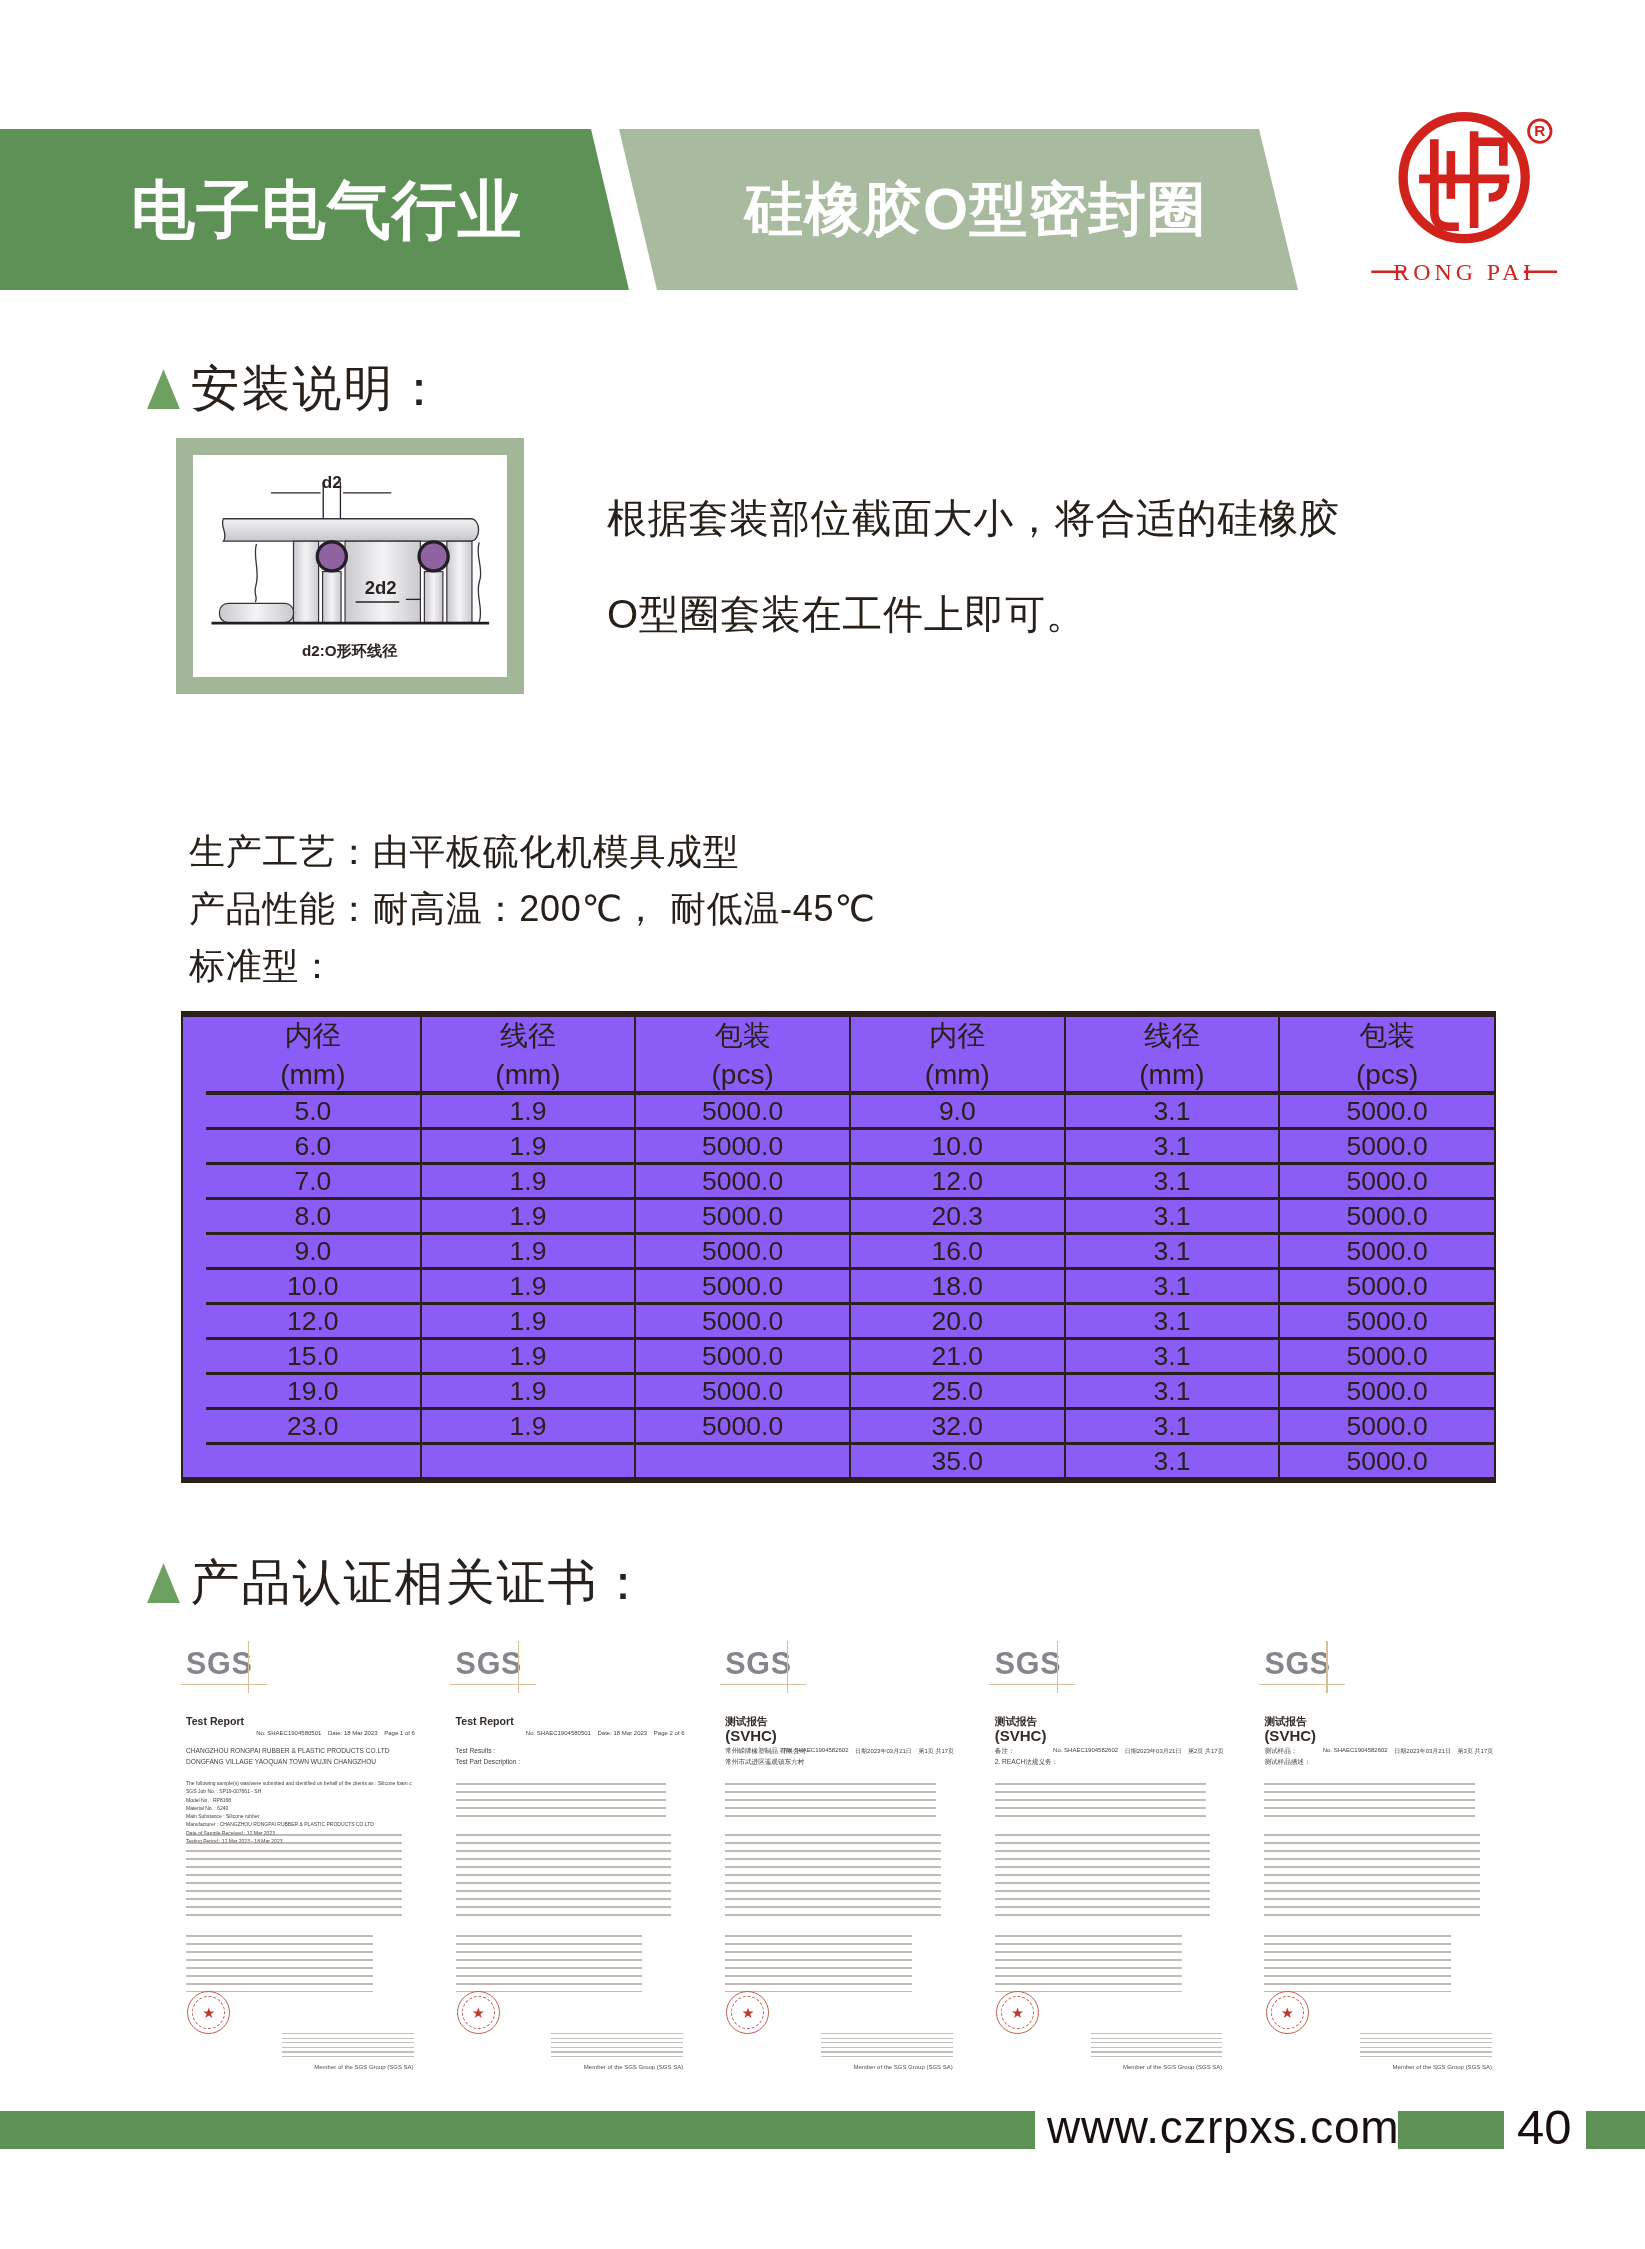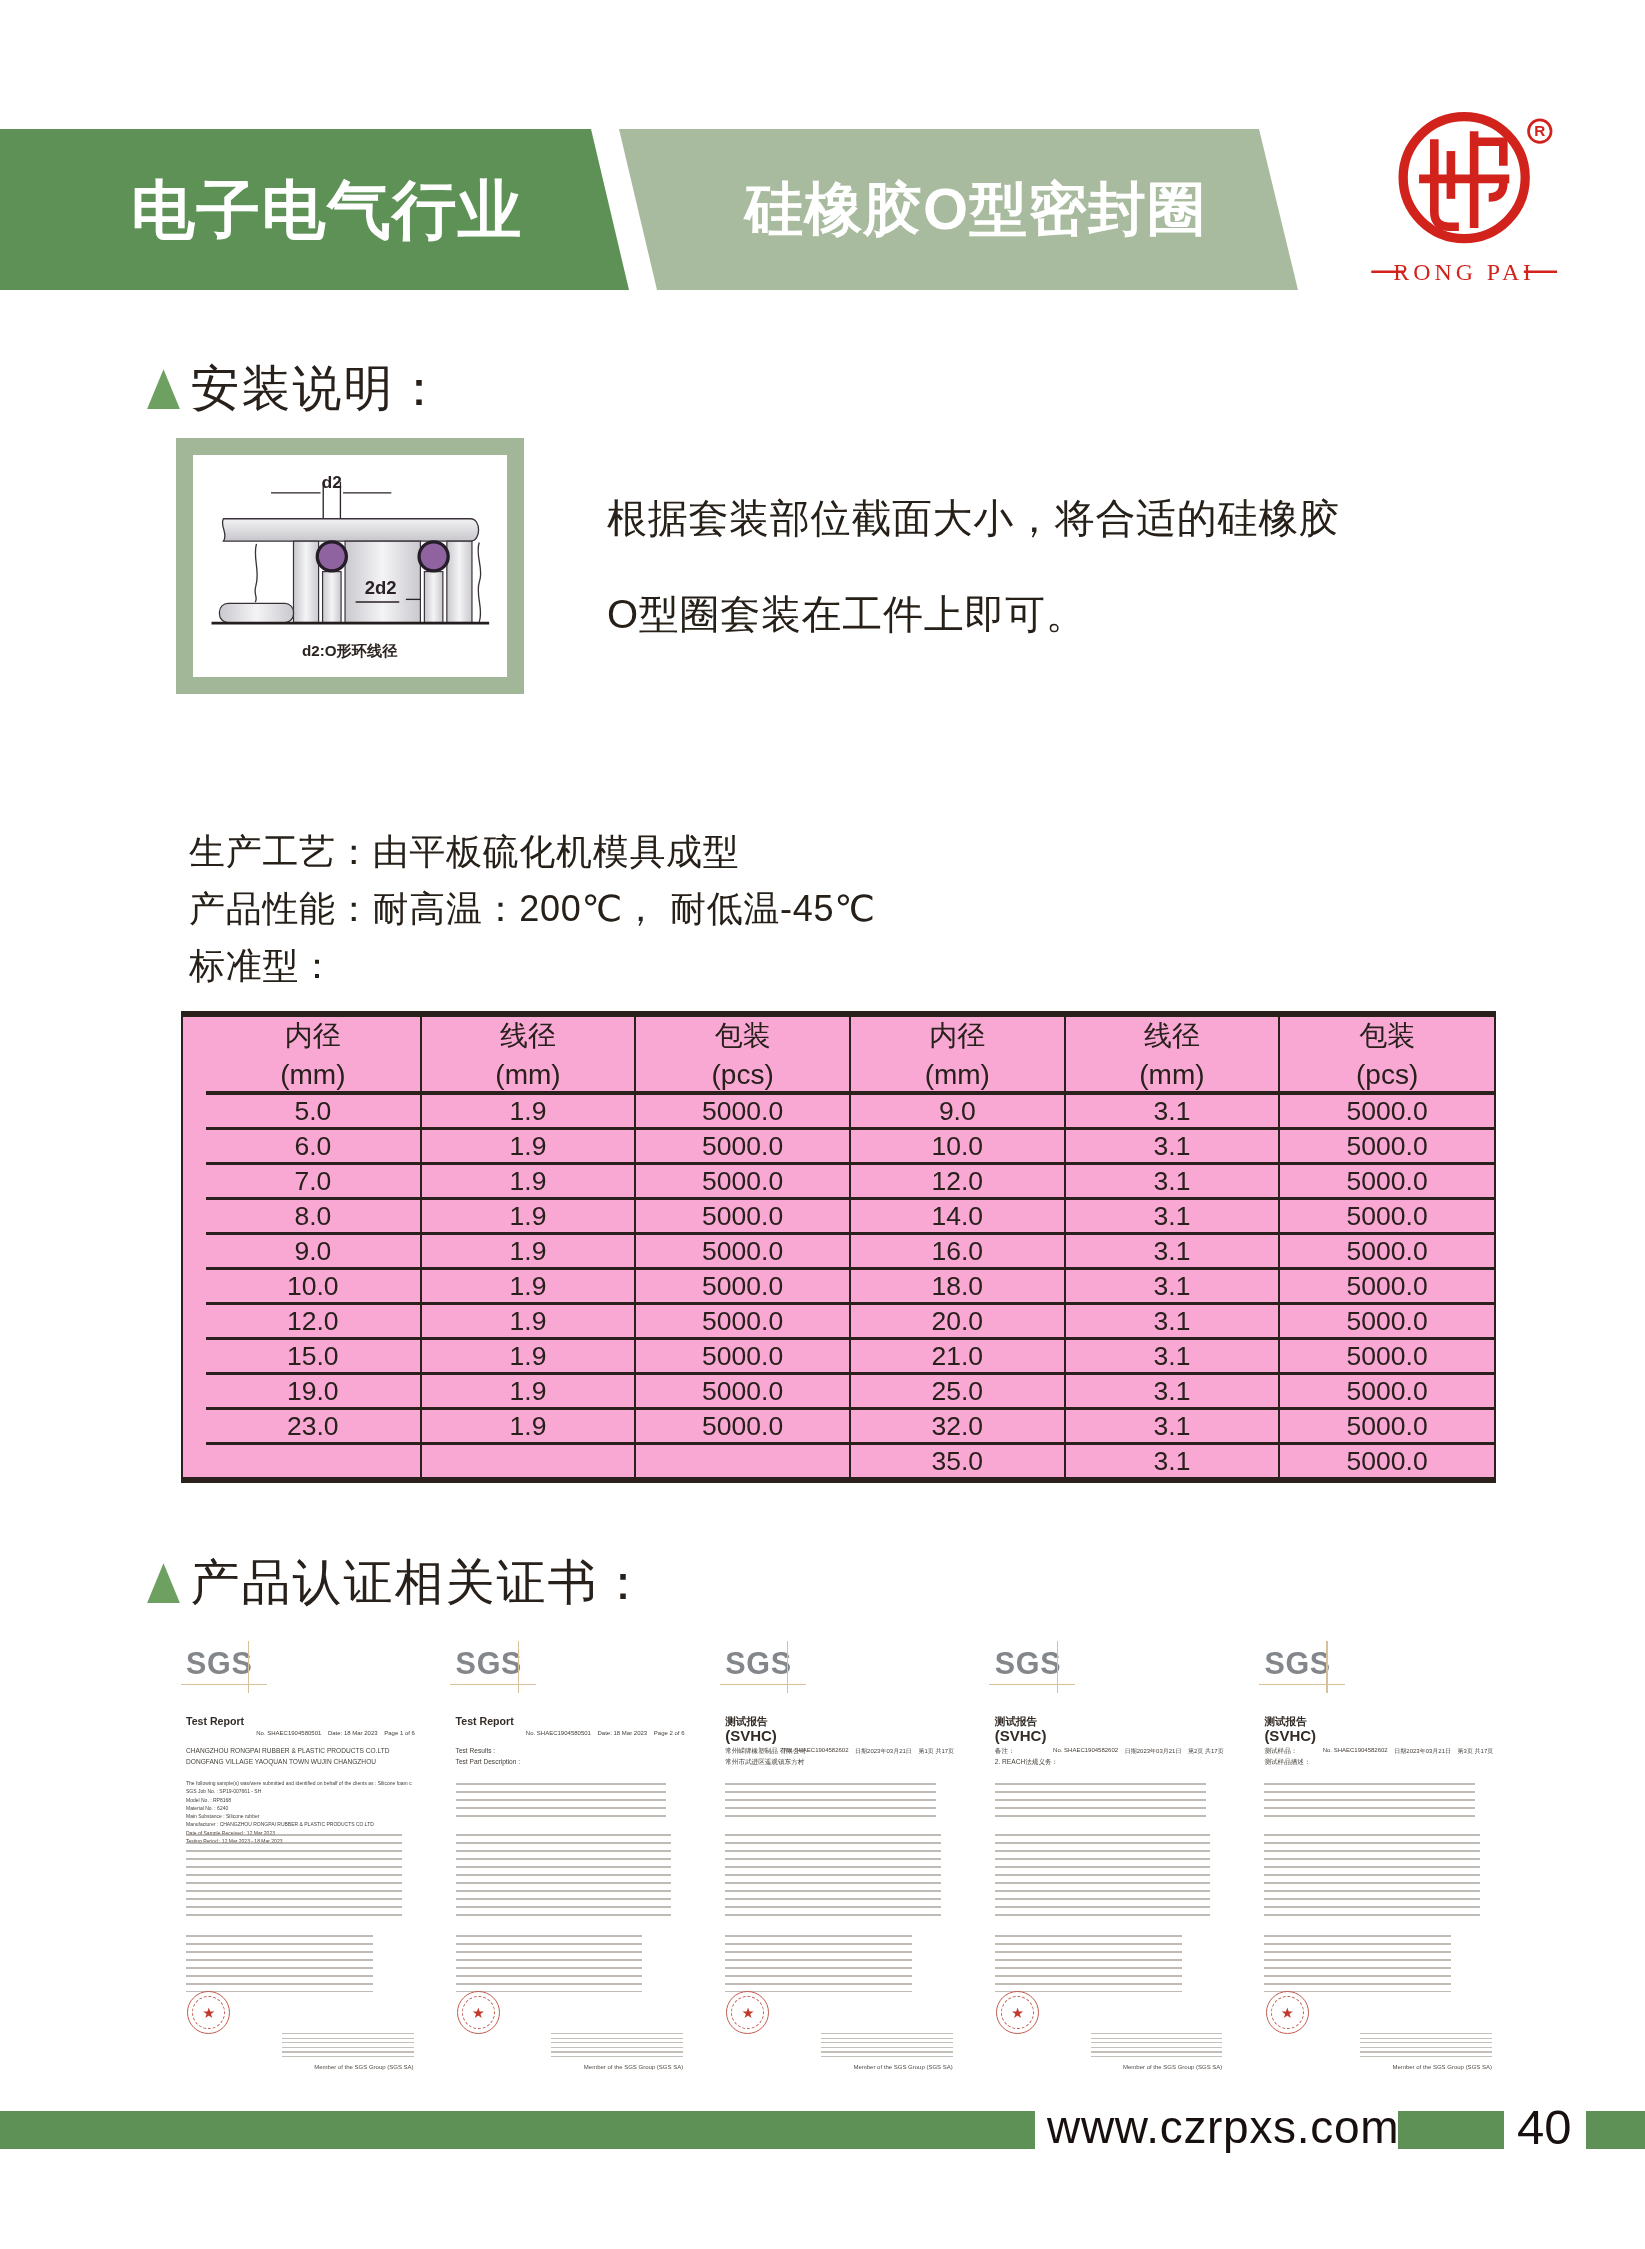--- a/index.html
+++ b/index.html
@@ -38,21 +38,21 @@
              letter-spacing:0.7px;white-space:nowrap;}
   #desc1{top:491px;}
   #desc2{top:587px;}
 
   
   .spec-line{position:absolute;left:189px;font-size:36px;font-weight:500;color:#262019;
              letter-spacing:0.7px;white-space:nowrap;text-align:center;}
   #spec0{top:828px;} #spec1{top:885px;} #spec2{top:942px;}
 
   
-  .spec-table{position:absolute;left:181px;top:1011px;width:1315px;background:#f9a8d4;
+  .spec-table{position:absolute;left:181px;top:1011px;width:1315px;background:#8b5cf6;
               border:2.7px solid #2a211d;border-top-width:6.6px;border-bottom-width:6px;box-sizing:border-box;padding-left:23px;}
   .spec-table table{width:100%;border-collapse:collapse;table-layout:fixed;}
   .spec-table th{border-bottom:4.6px solid #2a211d;height:72px;vertical-align:middle;text-align:center;
                  font-size:28px;font-weight:400;color:#27201b;padding:0;}
   .spec-table th .u{display:block;margin-top:4px;}
   .spec-table td{height:32px;text-align:center;vertical-align:middle;font-size:26.5px;color:#27201b;padding:0;}
   .spec-table tbody tr td{border-top:3.3px solid #2a211d;}
   .spec-table tbody tr:first-child td{border-top:0;}
   .spec-table th + th, .spec-table td + td{border-left:2px solid #2a211d;}
 
@@ -226,21 +226,21 @@
             <td>1.9</td>
             <td>5000.0</td>
             <td>12.0</td>
             <td>3.1</td>
             <td>5000.0</td>
           </tr>
           <tr>
             <td>8.0</td>
             <td>1.9</td>
             <td>5000.0</td>
-            <td>14.0</td>
+            <td>20.3</td>
             <td>3.1</td>
             <td>5000.0</td>
           </tr>
           <tr>
             <td>9.0</td>
             <td>1.9</td>
             <td>5000.0</td>
             <td>16.0</td>
             <td>3.1</td>
             <td>5000.0</td>

